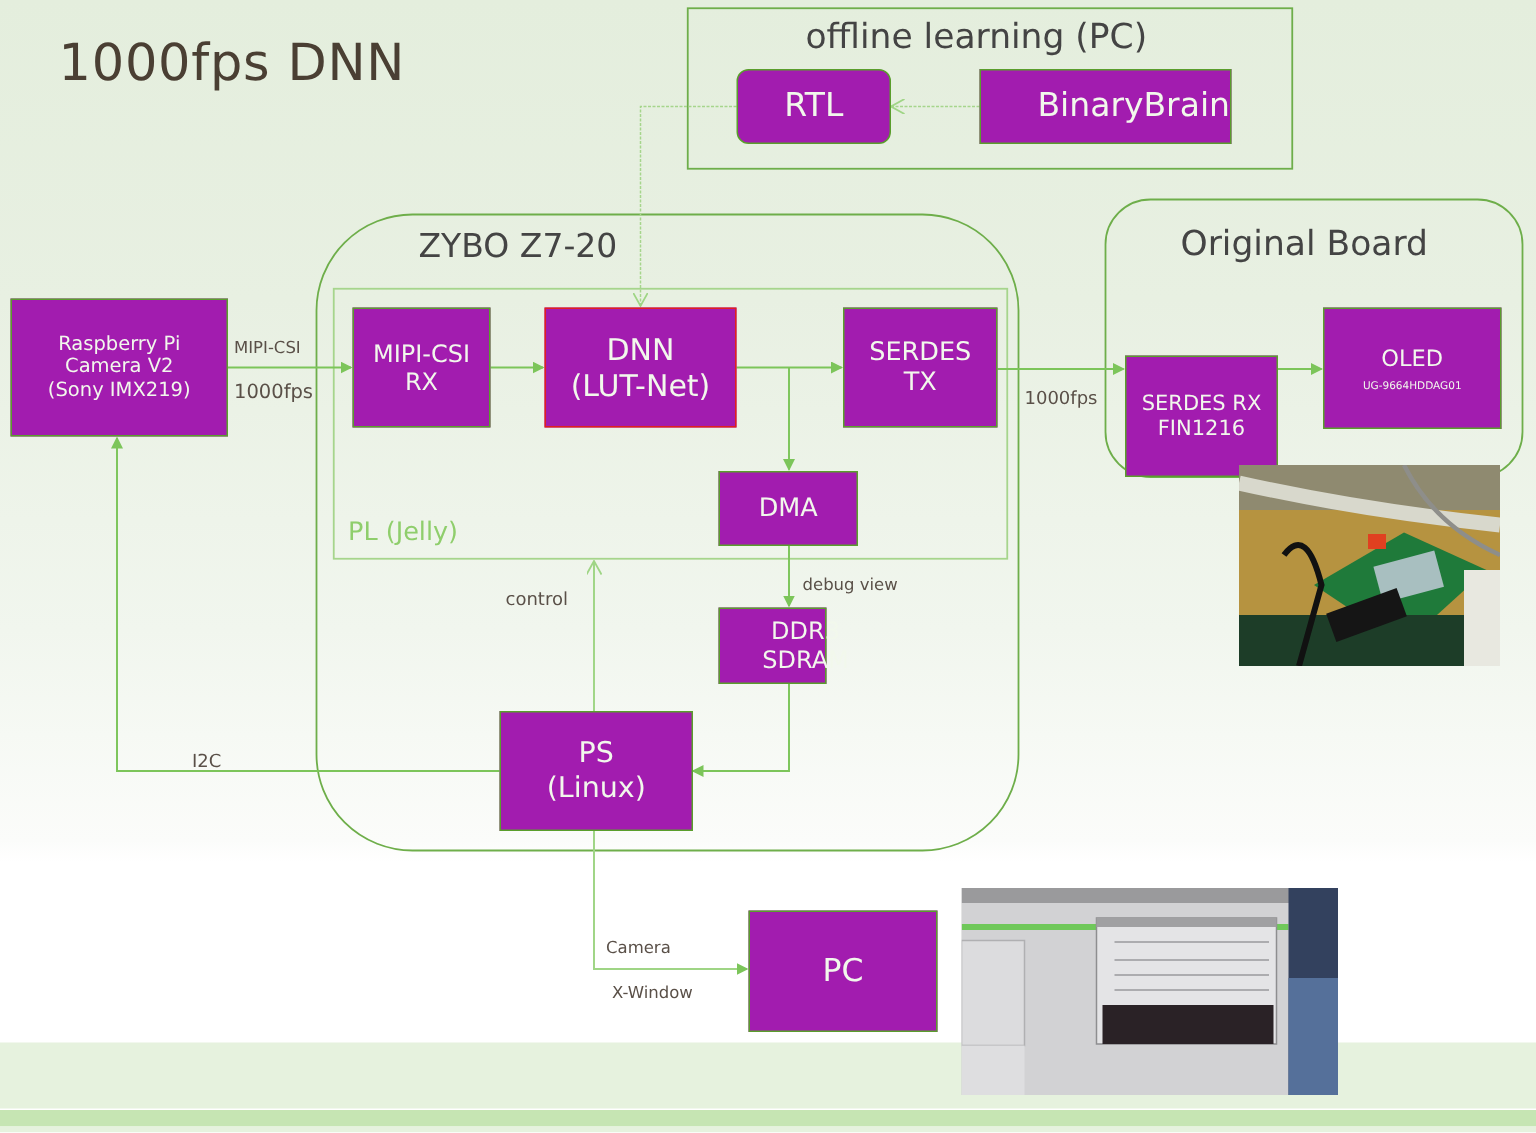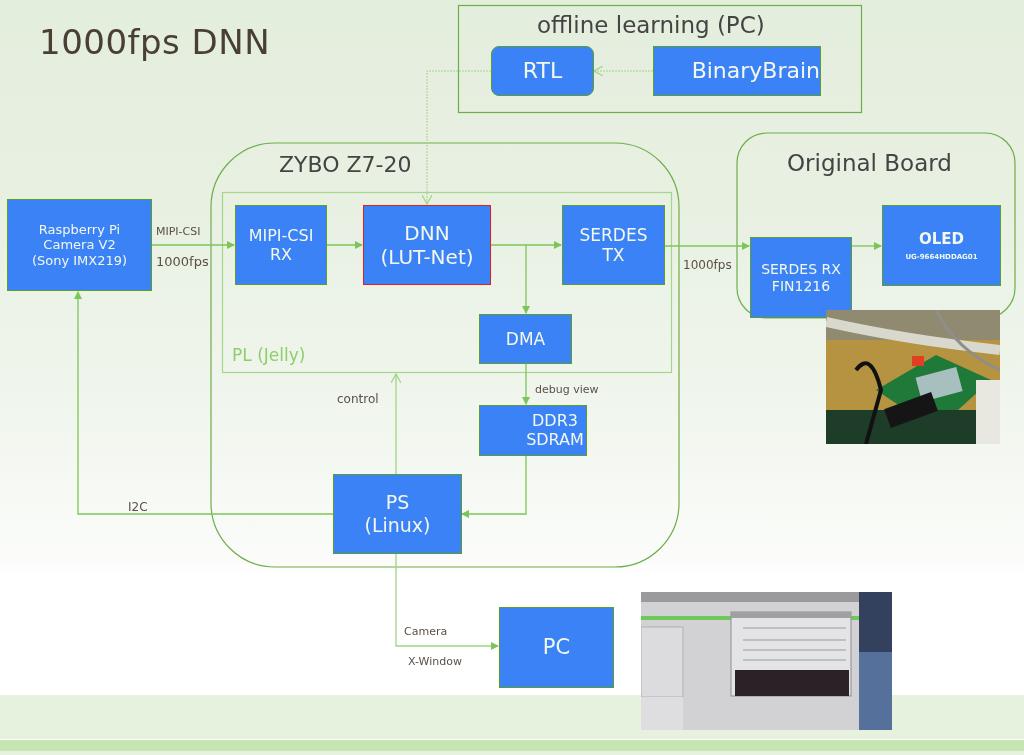--- a/index.html
+++ b/index.html
@@ -10,21 +10,21 @@
   }
   .band1 { position:absolute; left:0; top:695px; width:1024px; height:44px; background:#e6f2de; }
   .band2 { position:absolute; left:0; top:740px; width:1024px; height:11px; background:#c6e5b3; }
   .band3 { position:absolute; left:0; top:751px; width:1024px; height:4px; background:#e6f2de; }
 
   .title { position:absolute; left:39px; top:22px; font-size:34px; color:#4a3f33; letter-spacing:0.5px; }
 
   svg.wires { position:absolute; left:0; top:0; width:1024px; height:755px; }
 
   .box {
-    position:absolute; background:#3b82f6; border:1.5px solid #5a9e2c;
+    position:absolute; background:#a21caf; border:1.5px solid #5a9e2c;
     color:#f2f8ec; display:flex; flex-direction:column; align-items:center; justify-content:center;
     text-align:center; box-sizing:border-box; line-height:1.2;
   }
   .box span { display:block; }
 
   .region-label { position:absolute; color:#4a4a4a; }
   .lbl { position:absolute; font-size:12px; color:#5a5048; }
 
   .photo { position:absolute; overflow:hidden; }
 </style>
@@ -112,41 +112,41 @@
 
 <div class="box" style="left:562px; top:205px; width:103px; height:80px; font-size:17px;">
   <span>SERDES</span>
   <span>TX</span>
 </div>
 
 <div class="box" style="left:479px; top:314px; width:93px; height:50px; font-size:17px;text-align:center;">
   <span>DMA</span>
 </div>
 
-<div class="box" style="left:479px; top:405px; width:108px; height:51px; font-size:16px; line-height:1.15;padding-left:44px;">
+<div class="box" style="left:479px; top:405px; width:72px; height:51px; font-size:16px; line-height:1.15;padding-left:44px;">
   <span>DDR3</span>
   <span>SDRAM</span>
 </div>
 
 <div class="box" style="left:333px; top:474px; width:129px; height:80px; font-size:19px;">
   <span>PS</span>
   <span>(Linux)</span>
 </div>
 
 <div class="box" style="left:750px; top:205px; width:102px; height:81px; font-size:14px;margin-top:32px;">
   <span>SERDES RX</span>
   <span>FIN1216</span>
 </div>
 
-<div class="box" style="left:882px; top:205px; width:119px; height:81px; font-size:15px;font-weight:bold;">
+<div class="box" style="left:882px; top:205px; width:119px; height:81px; font-size:15px;">
   <span>OLED</span>
   <span style="font-size:7px; margin-top:5px;">UG-9664HDDAG01</span>
 </div>
 
-<div class="box" style="left:499px; top:607px; width:115px; height:81px; font-size:21px;">
+<div class="box" style="left:499px; top:607px; width:126px; height:81px; font-size:21px;">
   <span>PC</span>
 </div>
 
 <div class="lbl" style="left:156px; top:225px; font-size:11px;">MIPI-CSI</div>
 <div class="lbl" style="left:156px; top:254px; font-size:13px;">1000fps</div>
 <div class="lbl" style="left:683px; top:258px; font-size:12px;">1000fps</div>
 <div class="lbl" style="left:535px; top:383px; font-size:11px;">debug view</div>
 <div class="lbl" style="left:337px; top:392px; font-size:12px;">control</div>
 <div class="lbl" style="left:128px; top:500px; font-size:12px;">I2C</div>
 <div class="lbl" style="left:404px; top:625px; font-size:11px;">Camera</div>

